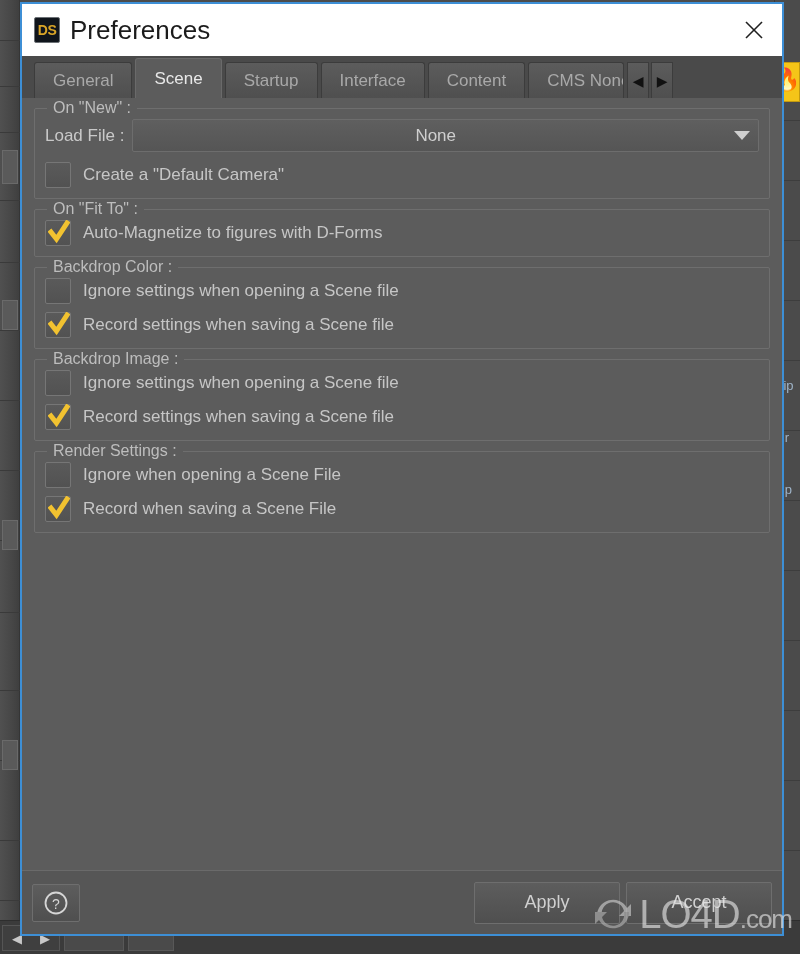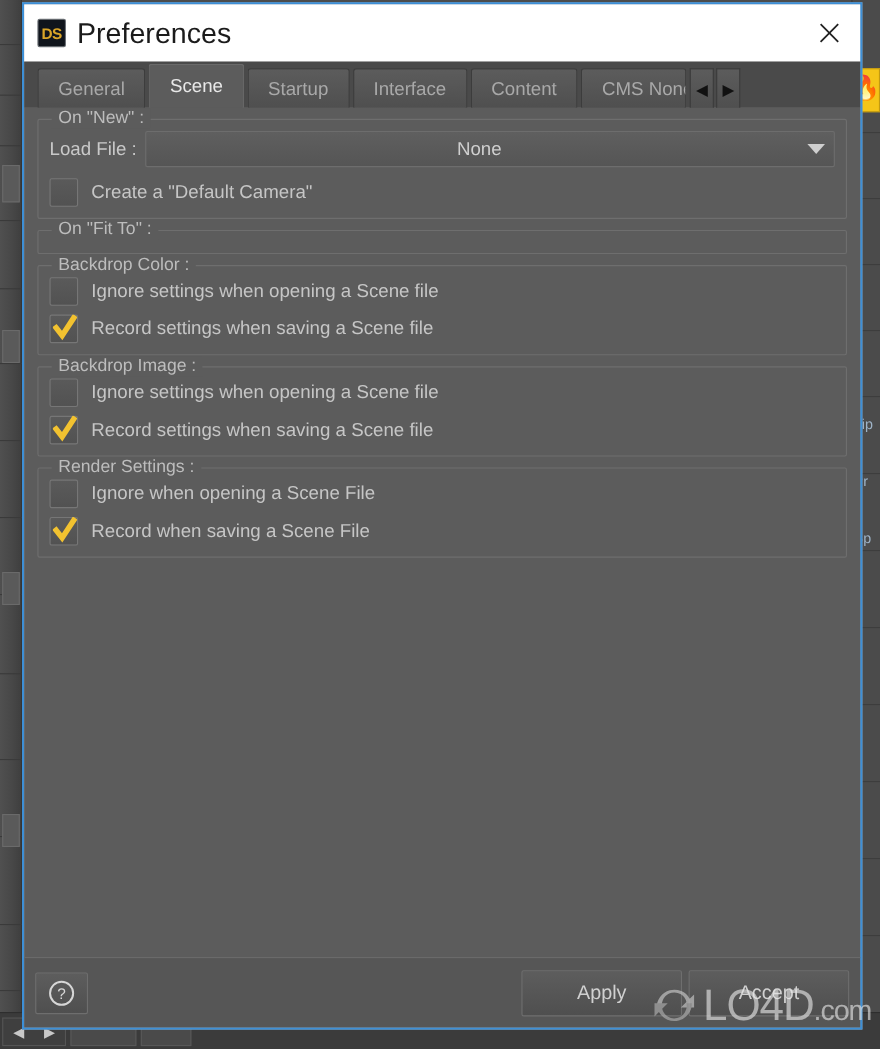--- a/index.html
+++ b/index.html
@@ -114,21 +114,21 @@
   }
 
   
   #preferences-dialog {
     position: absolute;
     left: 20px;
     top: 2px;
     width: 764px;
     height: 934px;
     border: 2px solid #3d8fd6;
-    background: #a3a3a3;
+    background: #4d7c0f;
     display: flex;
     flex-direction: column;
   }
 
   
   .titlebar {
     height: 52px;
     background: #ffffff;
     display: flex;
     align-items: center;
@@ -484,20 +484,28 @@
         </div>
       </div>
       <div class="checkrow">
         <div class="checkbox"></div>
         <div class="check-label">Create a "Default Camera"</div>
       </div>
     </div>
 
     <div class="groupbox">
       <div class="groupbox-title">On "Fit To" :</div>
+      <div class="checkrow">
+        <div class="checkbox">
+          <svg class="tick" viewBox="0 0 22 26">
+            <path d="M3 12 L8.5 19 L19 3" stroke="#f2c230" stroke-width="5" fill="none" stroke-linecap="square"></path>
+          </svg>
+        </div>
+        <div class="check-label">Auto-Magnetize to figures with D-Forms</div>
+      </div>
     </div>
 
     <div class="groupbox">
       <div class="groupbox-title">Backdrop Color :</div>
       <div class="checkrow">
         <div class="checkbox"></div>
         <div class="check-label">Ignore settings when opening a Scene file</div>
       </div>
       <div class="checkrow">
         <div class="checkbox">

